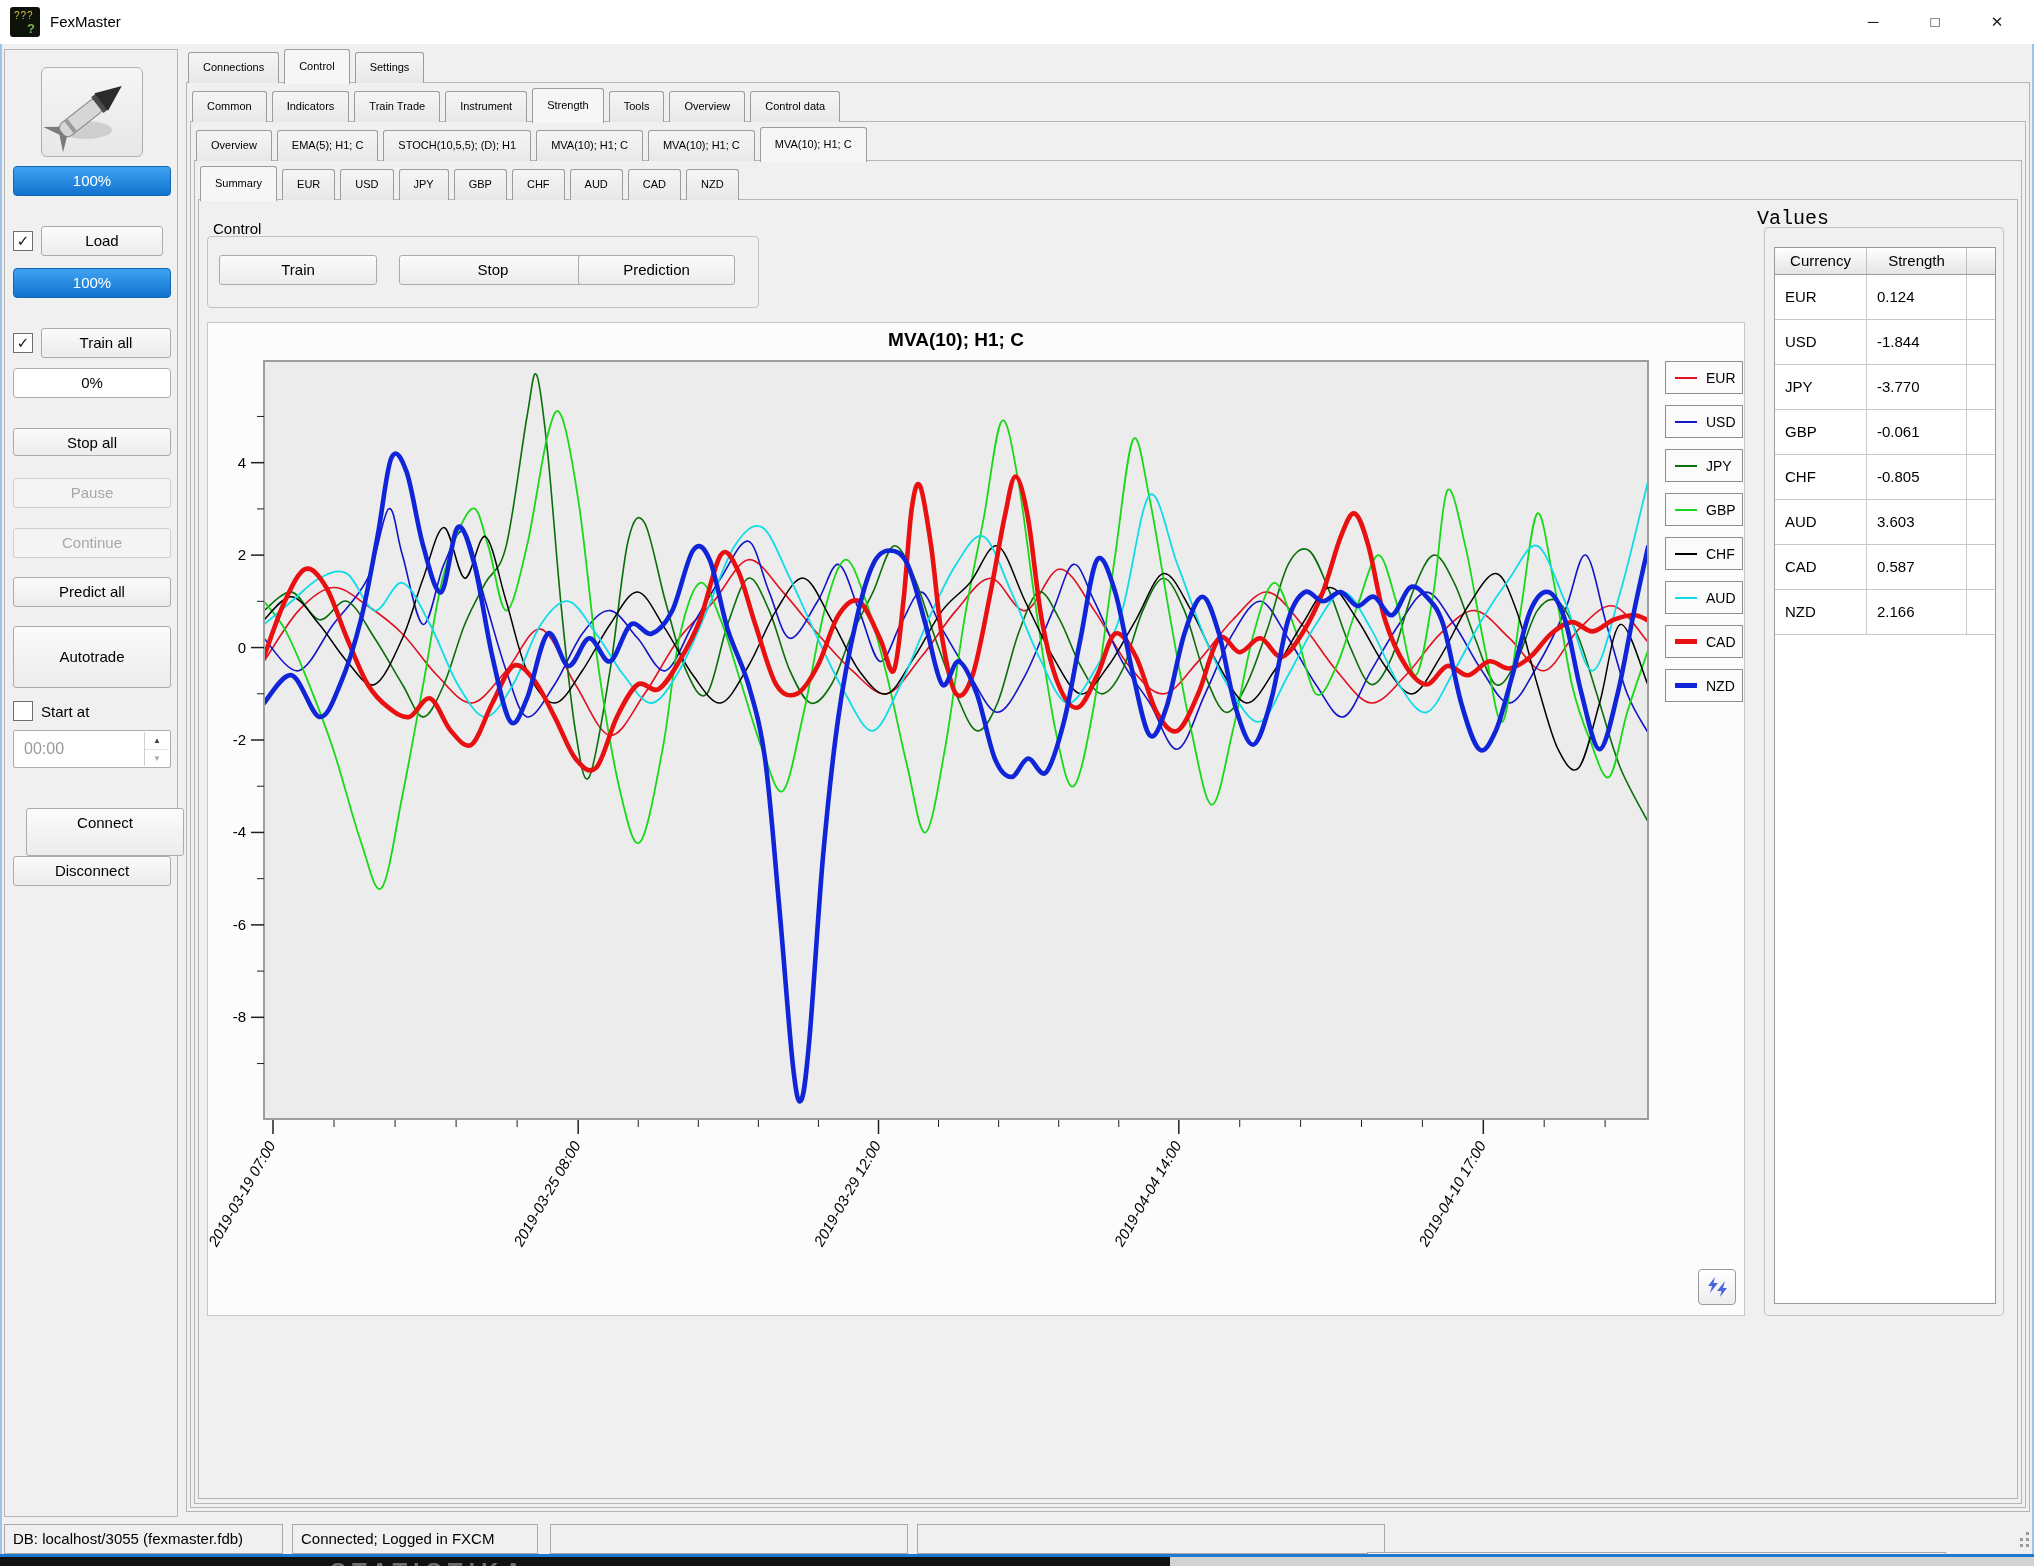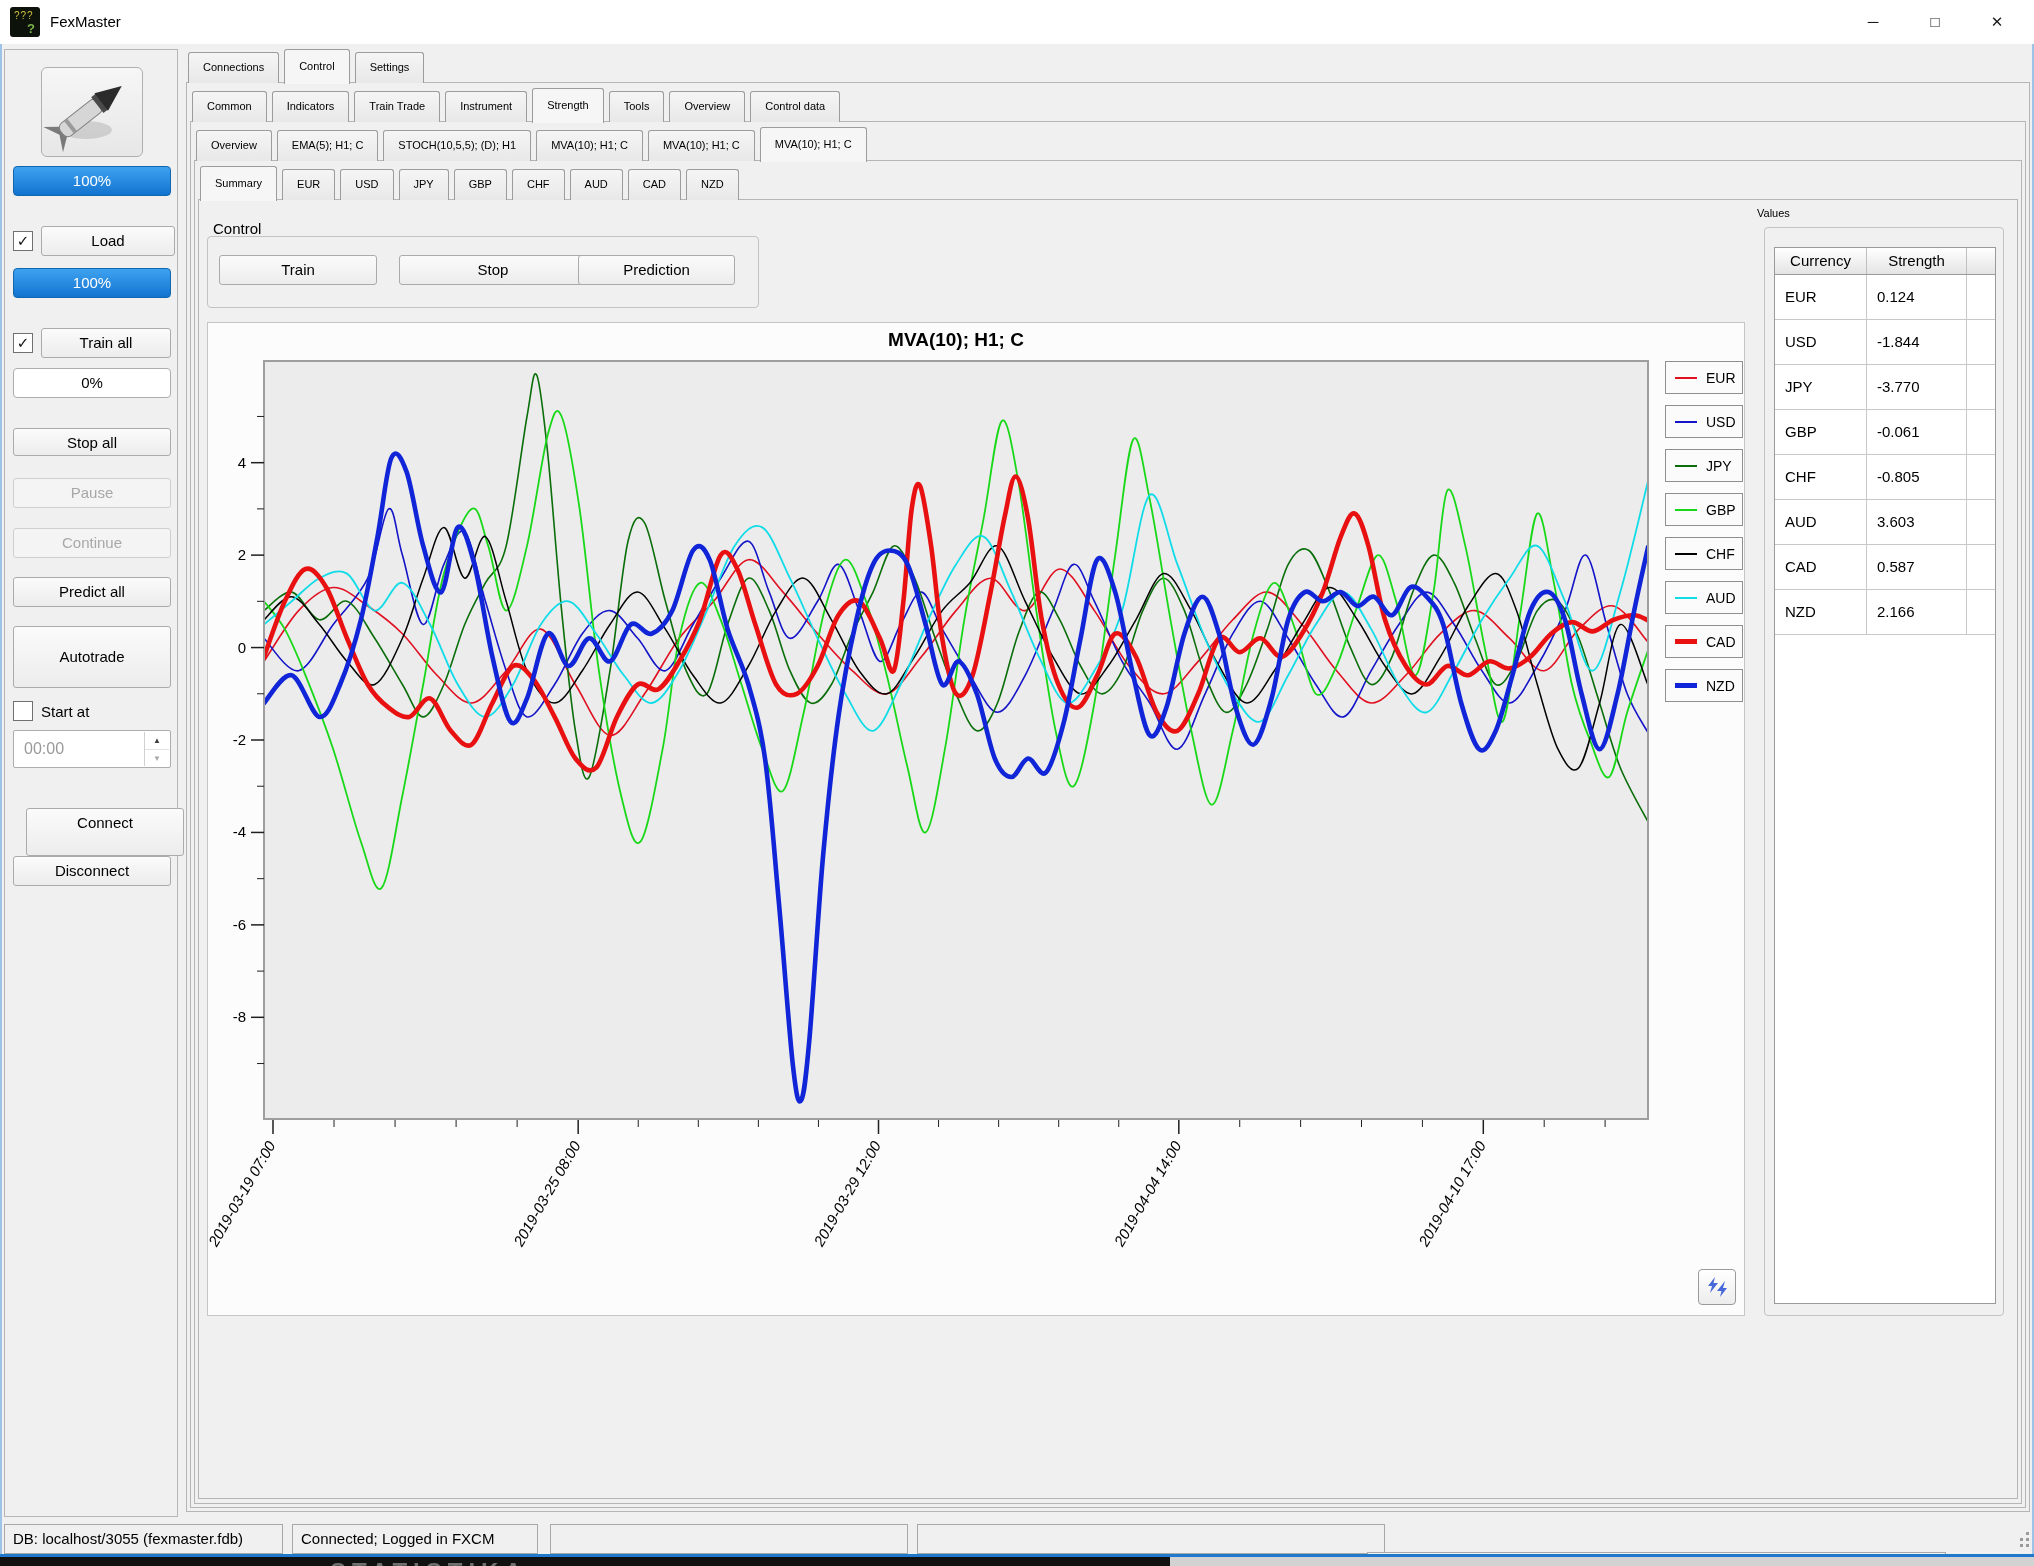--- a/index.html
+++ b/index.html
@@ -57,21 +57,21 @@
                box-sizing:border-box;z-index:5;}
   .chart-title{position:absolute;left:56px;top:6px;width:1384px;text-align:center;font-size:19px;font-weight:bold;}
   .legend-item{position:absolute;left:1457px;width:78px;height:33px;box-sizing:border-box;border:1px solid #8f8f8f;
                background:#fbfbfb;display:flex;align-items:center;padding-left:9px;}
   .legend-line{display:inline-block;width:22px;}
   .legend-label{margin-left:9px;font-size:14px;}
   .refresh-btn{position:absolute;left:1490px;top:946px;width:38px;height:36px;box-sizing:border-box;
                border:1px solid #9a9a9a;border-radius:4px;background:linear-gradient(#ffffff,#ececec);
                display:flex;align-items:center;justify-content:center;}
   
-  .values-label{left:1757px;top:207px;font-size:11px;z-index:8;}
+  .values-label{left:1757px;top:207px;font-size:20px;z-index:8;font-family:Liberation Mono, monospace;}
   .values-box{left:1764px;top:227px;width:240px;height:1089px;}
   .values-table{position:absolute;left:9px;top:19px;width:222px;height:1057px;box-sizing:border-box;
                 border:1px solid #9a9a9a;background:#ffffff;overflow:hidden;}
   .vt-head{position:absolute;left:0;top:0;width:100%;height:27px;display:flex;
            background:linear-gradient(#ffffff,#e4e4e4);border-bottom:1px solid #9a9a9a;box-sizing:border-box;}
   .vt-hcell{box-sizing:border-box;border-right:1px solid #c0c0c0;text-align:center;line-height:25px;font-size:15px;}
   .vt-row{position:absolute;left:0;width:100%;height:45px;display:flex;box-sizing:border-box;border-bottom:1px solid #c8c8c8;}
   .vt-cell{box-sizing:border-box;border-right:1px solid #c8c8c8;padding-left:10px;line-height:44px;font-size:15px;}
   
   .status-panel{position:absolute;top:1524px;height:30px;box-sizing:border-box;border:1px solid #a8a8a8;
@@ -111,21 +111,21 @@
         <rect x="21" y="34" width="4" height="16" fill="#9a9a9a"></rect>
         <rect x="57" y="32" width="6" height="20" fill="#4a4a4a"></rect>
         <polygon points="62,31 88,42 62,53" fill="#2b2b2b"></polygon>
       </g>
     </svg>
   </div>
 
   <div class="pbar full" style="top:116px;">100%</div>
 
   <div class="cb" style="left:8px;top:181px;">✓</div>
-  <div class="btn" style="left:36px;top:176px;width:134px;height:30px;line-height:28px;">Load</div>
+  <div class="btn" style="left:36px;top:176px;width:122px;height:30px;line-height:28px;">Load</div>
 
   <div class="pbar full" style="top:218px;">100%</div>
 
   <div class="cb" style="left:8px;top:283px;">✓</div>
   <div class="btn" style="left:36px;top:278px;width:130px;height:30px;line-height:28px;">Train all</div>
 
   <div class="pbar empty" style="top:318px;">0%</div>
 
   <div class="btn" style="left:8px;top:378px;width:158px;height:28px;line-height:28px;">Stop all</div>
   <div class="btn disabled" style="left:8px;top:428px;width:158px;height:30px;line-height:28px;">Pause</div>

